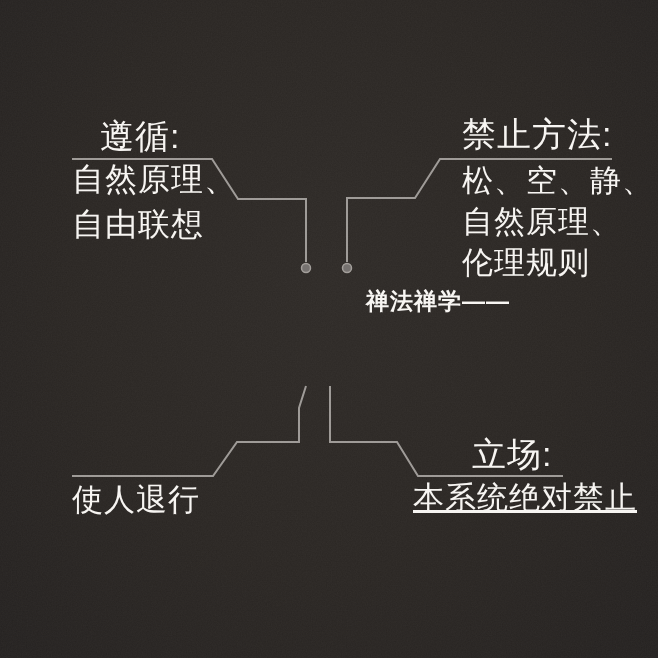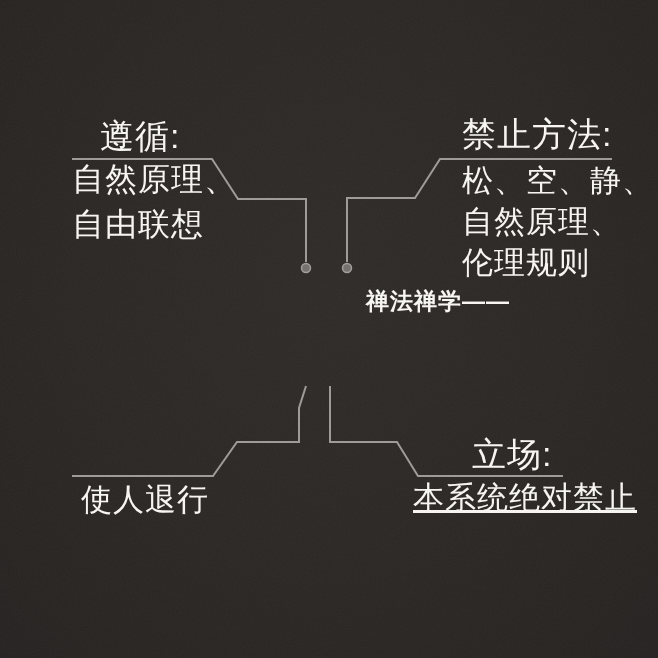--- a/index.html
+++ b/index.html
@@ -50,21 +50,21 @@
   .body-text {
     font-weight: 400;
     font-size: 31px;
     letter-spacing: 1px;
   }
   .tl-label { left: 100px; top: 118px; }
   .tl-body  { left: 72px;  top: 157px; font-size: 32px; line-height: 45px; }
   .tr-label { left: 462px; top: 116px; }
   .tr-body  { left: 462px; top: 160px; line-height: 41px; }
   .bl-label { left: 102px; top: 441px; }
-  .bl-body  { left: 81px;  top: 480px; line-height: 40px; }
+  .bl-body  { left: 72px;  top: 480px; line-height: 40px; }
   .br-label { left: 472px; top: 436px; }
   .br-body  { left: 413px; top: 478px; line-height: 40px; text-decoration: underline; }
   .center-title {
     position: absolute;
     left: 150px; top: 278px;
     width: 360px;
     text-align: right;
     color: #f8f6f3;
     font-weight: 700;
     font-size: 23px;

